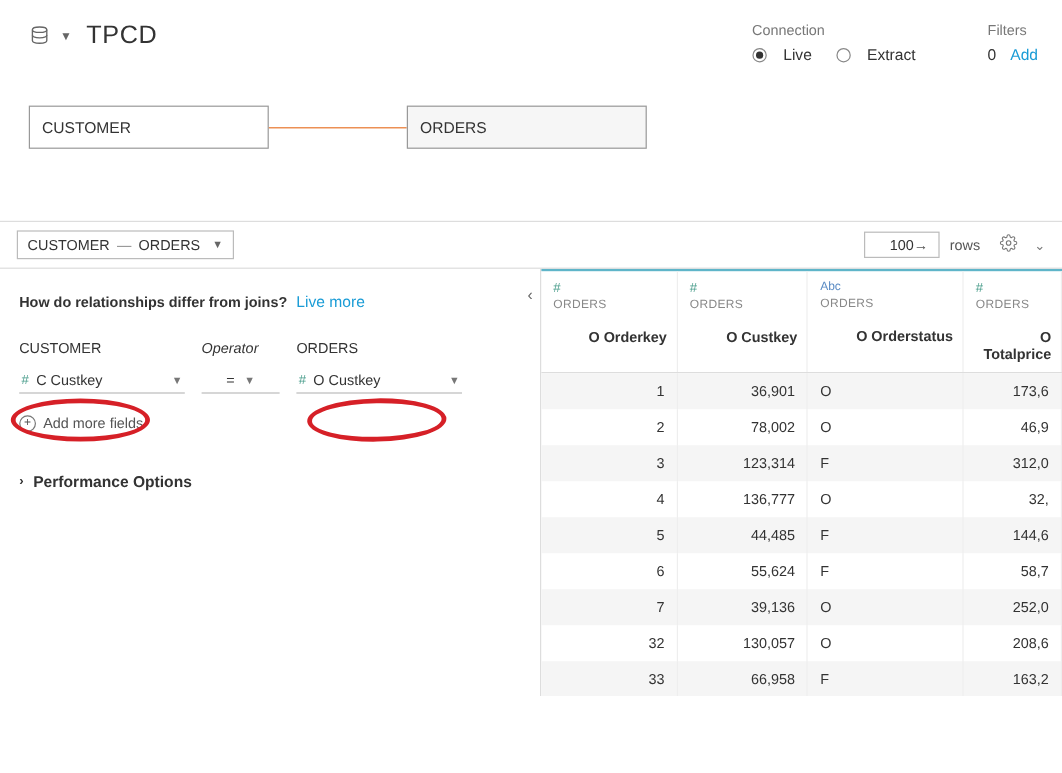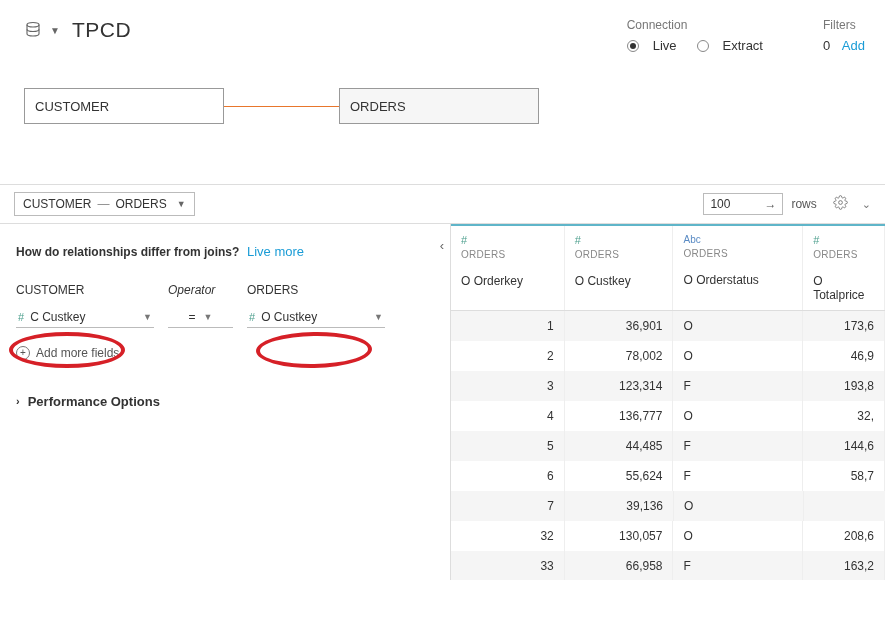--- a/index.html
+++ b/index.html
@@ -23,21 +23,21 @@
 .canvas { padding: 30px 20px 60px 24px; display: flex; align-items: center; }
 .tbl-box { border: 1px solid #999; width: 200px; height: 36px; display: flex; align-items: center; padding: 0 10px; font-size: 13px; color: #333; background:#fff; }
 .tbl-box.orders { background: #f6f6f6; }
 .connector { flex: 0 0 115px; height: 1px; background: #e8762c; margin: 0 0px; }
 
 .mid-toolbar { border-top: 1px solid #ddd; border-bottom: 1px solid #ddd; display: flex; align-items: center; padding: 8px 14px; height: 40px; }
 .rel-select { border: 1px solid #bbb; background: #fff; padding: 4px 8px; display: inline-flex; align-items: center; gap: 6px; font-size: 12px; }
 .rel-select .sep { color: #888; }
 .rel-select .caret { font-size: 9px; color: #666; margin-left: 4px; }
 .spacer { flex: 1; }
-.rows-box { border: 1px solid #bbb; width: 80px; display: inline-flex; align-items: center; justify-content: space-between; padding: 3px 6px; font-size: 12px; }
+.rows-box { border: 1px solid #bbb; width: 63px; display: inline-flex; align-items: center; justify-content: space-between; padding: 3px 20px; font-size: 12px; }
 .rows-box .arrow { font-size: 12px; color: #555; }
 .rows-label { margin-left: 8px; font-size: 12px; color: #555; }
 .gear { margin-left: 16px; color: #777; }
 .more-caret { margin-left: 14px; color: #777; font-size: 11px; }
 
 .lower { display: flex; height: 356px; }
 .left-panel { width: 450px; padding: 20px 16px; position: relative; }
 .collapse-caret { position: absolute; top: 14px; right: 6px; font-size: 13px; color: #666; cursor: pointer; }
 .question { font-size: 12px; font-weight: 600; color: #333; }
 .learn-link { color: #1a9cd6; margin-left: 4px; font-weight: 400; cursor: pointer; }
@@ -68,21 +68,21 @@
 .grid-hdr { display: flex; border-bottom: 1px solid #ddd; border-top: 2px solid #5fb5c9; }
 .grid-col { border-right: 1px solid #eee; padding: 8px 8px 8px 10px; }
 .grid-col.c0 { width: 114px; }
 .grid-col.c1 { width: 109px; }
 .grid-col.c2 { width: 130px; }
 .grid-col.c3 { width: 82px; }
 .type-icon { font-size: 11px; margin-bottom: 3px; }
 .type-icon.num { color: #4fa08f; }
 .type-icon.abc { color: #5a8bc4; font-size: 10px; }
 .src-label { font-size: 10px; color: #888; letter-spacing: 0.3px; }
-.col-name { font-size: 12px; color: #333; font-weight: 400; margin-top: 14px; }
+.col-name { font-size: 12px; color: #333; font-weight: 700; margin-top: 14px; text-align: right; }
 
 .grid-body { }
 .grid-row { display: flex; height: 30px; align-items: stretch; }
 .grid-row:nth-child(odd) { background: #f5f5f5; }
 .grid-cell { border-right: 1px solid #eee; display: flex; align-items: center; padding: 0 10px; font-size: 12px; color: #333; }
 .grid-cell.num { justify-content: flex-end; }
 .grid-cell.c0 { width: 114px; }
 .grid-cell.c1 { width: 109px; text-align: center; }
 .grid-cell.c2 { width: 130px; }
 .grid-cell.c3 { width: 82px; }
@@ -235,21 +235,21 @@
         <div class="grid-row">
           <div class="grid-cell c0 num">2</div>
           <div class="grid-cell c1 num">78,002</div>
           <div class="grid-cell c2">O</div>
           <div class="grid-cell c3 num">46,9</div>
         </div>
         <div class="grid-row">
           <div class="grid-cell c0 num">3</div>
           <div class="grid-cell c1 num">123,314</div>
           <div class="grid-cell c2">F</div>
-          <div class="grid-cell c3 num">193,8</div>
+          <div class="grid-cell c3 num">312,0</div>
         </div>
         <div class="grid-row">
           <div class="grid-cell c0 num">4</div>
           <div class="grid-cell c1 num">136,777</div>
           <div class="grid-cell c2">O</div>
           <div class="grid-cell c3 num">32,</div>
         </div>
         <div class="grid-row">
           <div class="grid-cell c0 num">5</div>
           <div class="grid-cell c1 num">44,485</div>
@@ -259,20 +259,21 @@
         <div class="grid-row">
           <div class="grid-cell c0 num">6</div>
           <div class="grid-cell c1 num">55,624</div>
           <div class="grid-cell c2">F</div>
           <div class="grid-cell c3 num">58,7</div>
         </div>
         <div class="grid-row">
           <div class="grid-cell c0 num">7</div>
           <div class="grid-cell c1 num">39,136</div>
           <div class="grid-cell c2">O</div>
+          <div class="grid-cell c3 num">252,0</div>
         </div>
         <div class="grid-row">
           <div class="grid-cell c0 num">32</div>
           <div class="grid-cell c1 num">130,057</div>
           <div class="grid-cell c2">O</div>
           <div class="grid-cell c3 num">208,6</div>
         </div>
         <div class="grid-row">
           <div class="grid-cell c0 num">33</div>
           <div class="grid-cell c1 num">66,958</div>

